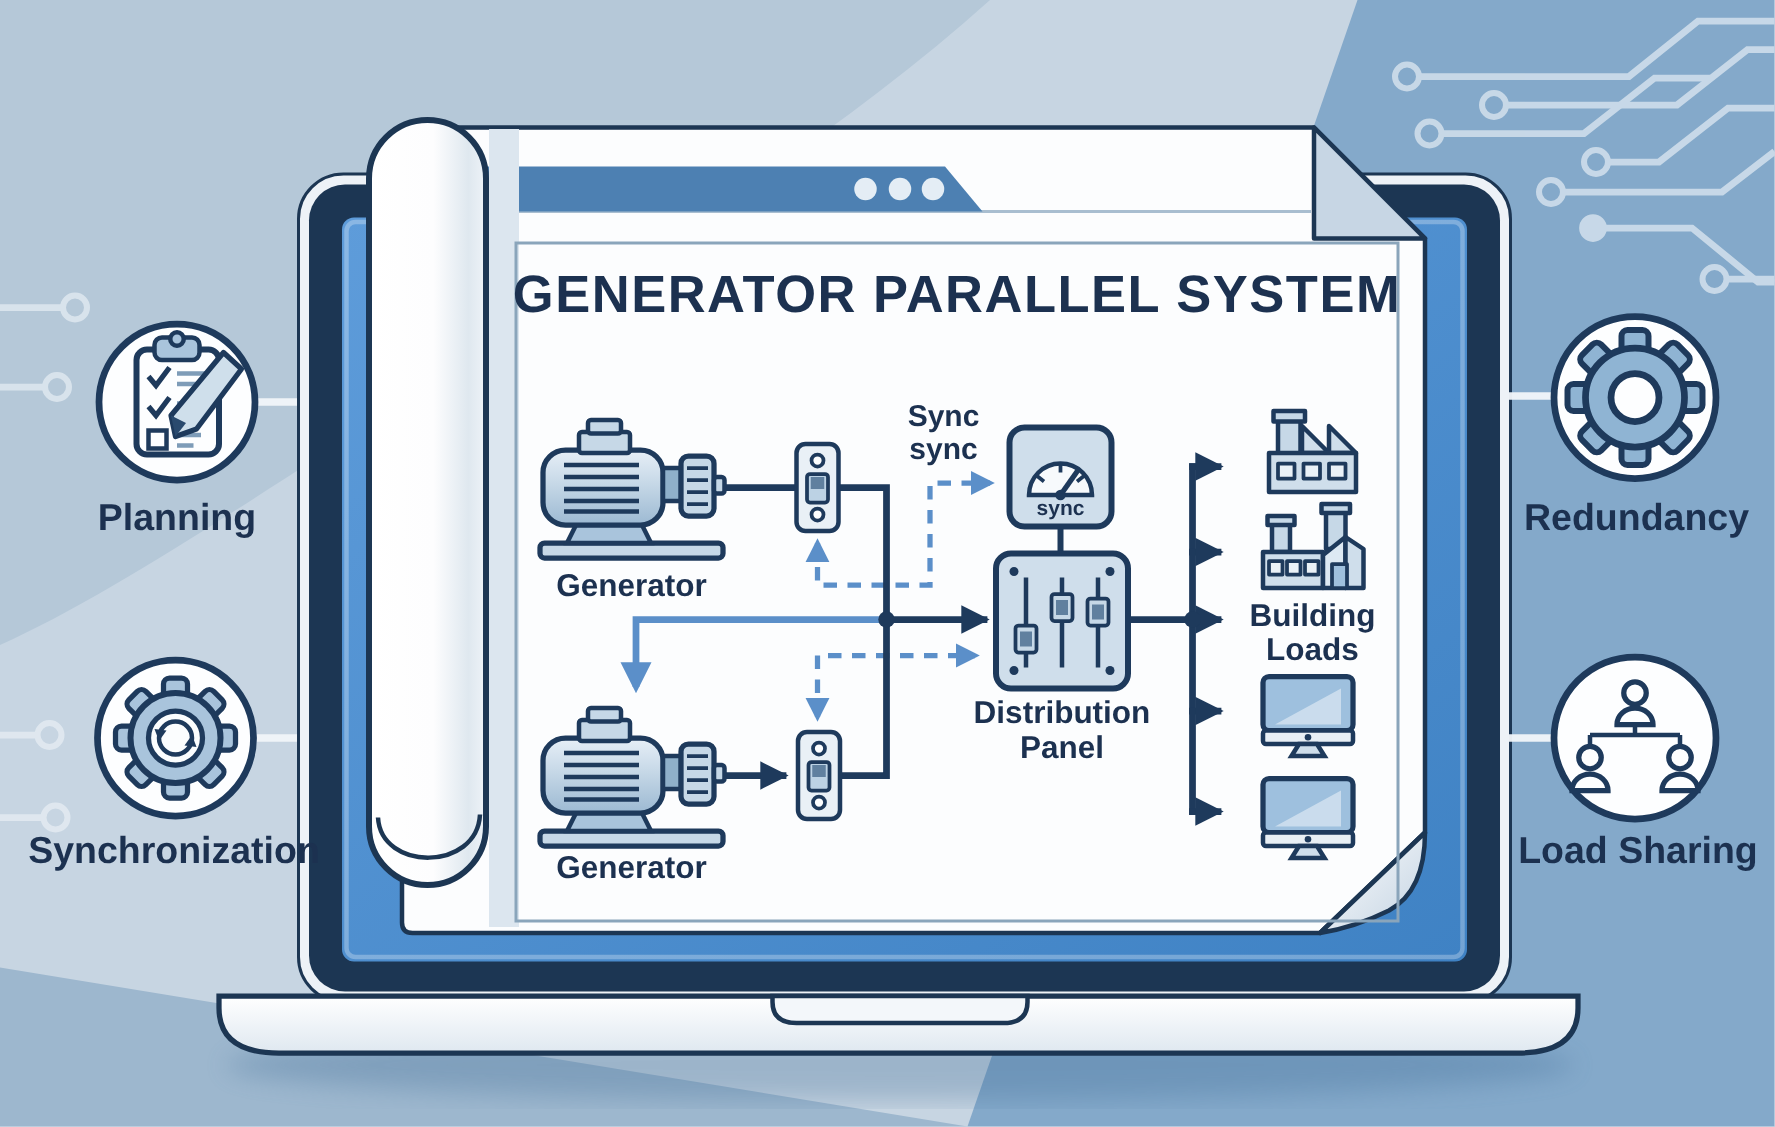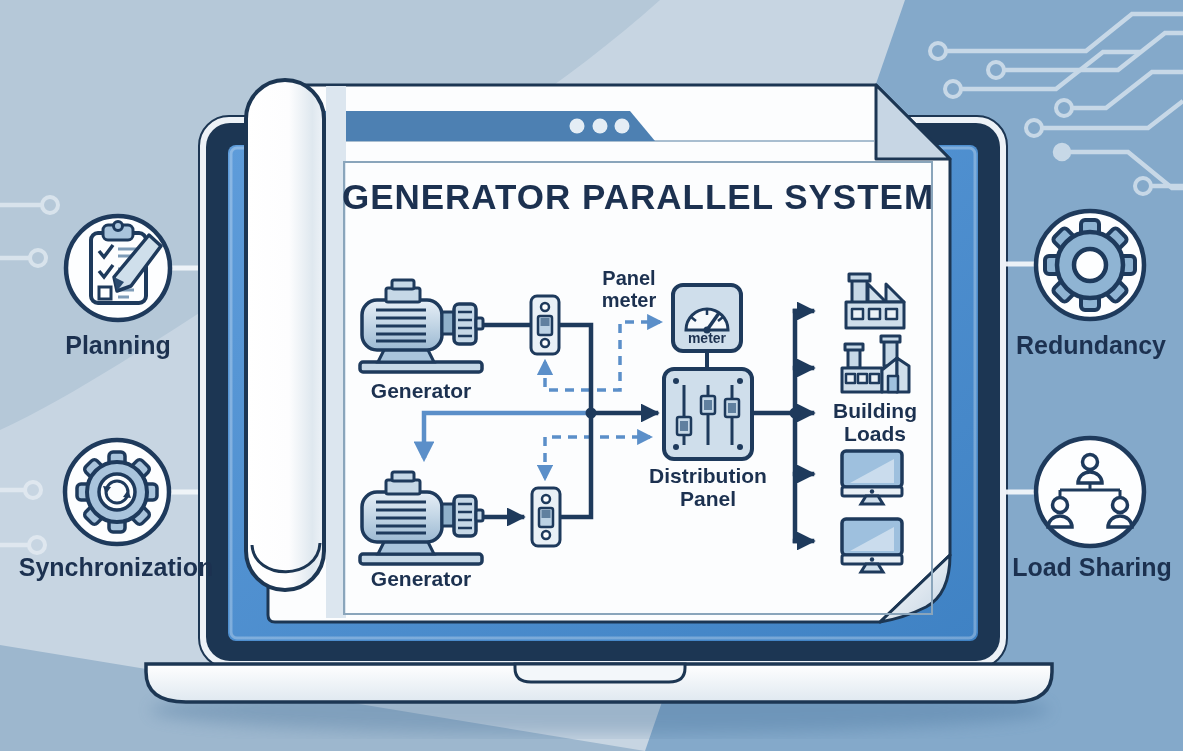--- a/index.html
+++ b/index.html
@@ -300,22 +300,22 @@
     <path d="M1108,527 a12,11 0 0 1 24,0 Z"></path>
   </g>
 </svg>
 
 <div id="labels">
   <div class="lbl" id="plan-title">
     <span class="t1">GENERATOR PARALLEL SYSTEM</span>
   </div>
   <div class="lbl node-lbl" id="lbl-gen1">Generator</div>
   <div class="lbl node-lbl" id="lbl-gen2">Generator</div>
-  <div class="lbl" id="lbl-syncmeter">Panel meter</div>
-  <div class="lbl" id="lbl-syncgauge">meter</div>
+  <div class="lbl" id="lbl-syncmeter">Sync sync</div>
+  <div class="lbl" id="lbl-syncgauge">sync</div>
   <div class="lbl node-lbl" id="lbl-loads">Building Loads</div>
   <div class="lbl node-lbl" id="lbl-panel">Distribution Panel</div>
 
   <div class="lbl feat-lbl" id="lbl-planning">Planning</div>
   <div class="lbl feat-lbl" id="lbl-synchronization">Synchronization</div>
   <div class="lbl feat-lbl" id="lbl-redundancy">Redundancy</div>
   <div class="lbl feat-lbl" id="lbl-loadsharing">Load Sharing</div>
 </div>
 
 </body></html>

